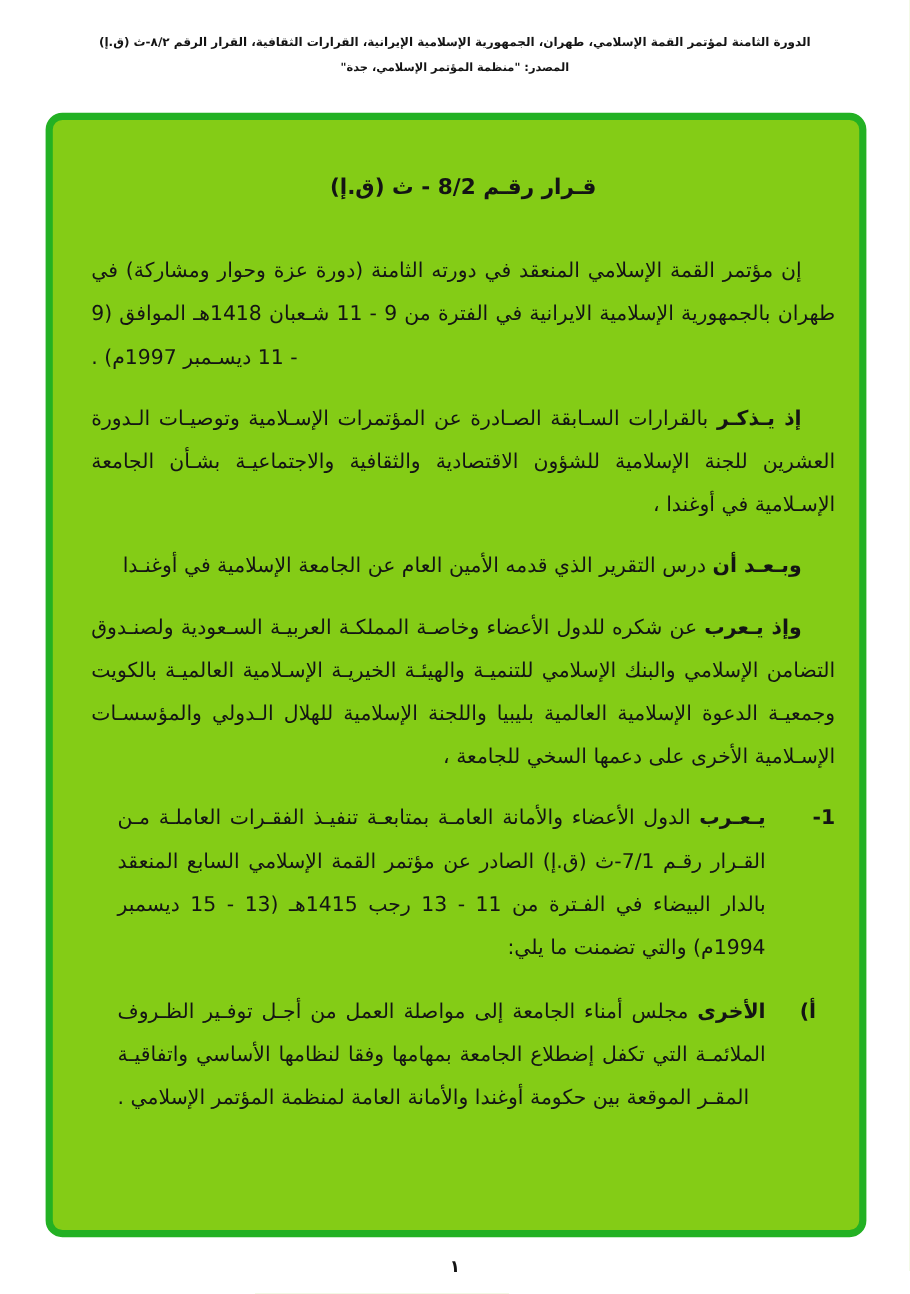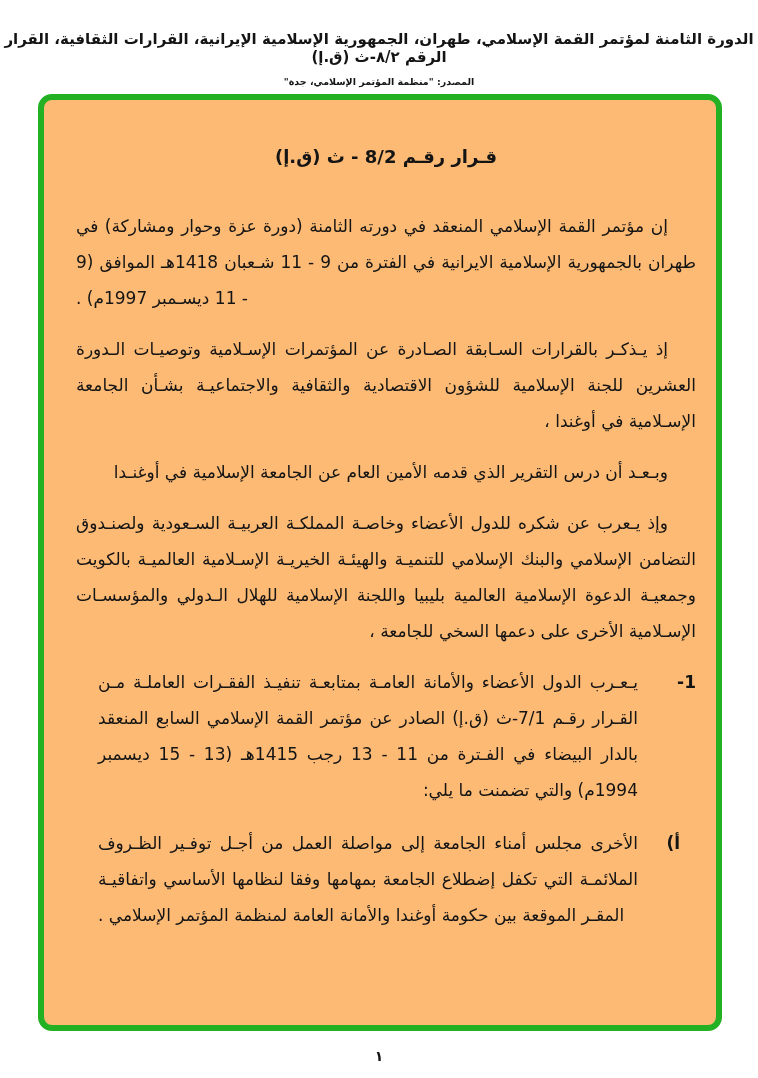--- a/index.html
+++ b/index.html
@@ -6,45 +6,45 @@
   .page {
     position:relative;
     width:758px; height:1078px;
     background:#ffffff;
     direction:rtl;
     font-family:"DejaVu Sans", sans-serif;
     color:#141414;
     overflow:hidden;
   }
   .hdr { position:absolute; top:30px; left:0; right:0; text-align:center; }
-  .hdr-1 { font-size:15px; font-weight:bold; letter-spacing:0; }
+  .hdr-1 { font-size:10px; font-weight:bold; letter-spacing:0; }
   .hdr-2 { font-size:9.5px; font-weight:bold; margin-top:10px; }
   .frame {
     position:absolute; top:94px; right:36px;
     width:684px; height:937px;
     box-sizing:border-box;
     border:6px solid #23b123;
     border-radius:14px;
-    background:#fdba74;
+    background:#84cc16;
     overflow:hidden;
   }
   .content { padding:44px 20px 10px 32px; }
   .t1, .t2 { text-align:center; font-weight:bold; font-size:18px; line-height:26px; }
   .t1 { margin:0 0 14px 0; }
   .t2 { margin:0 0 32px 0; }
   p.para {
     margin:0 0 15px 0;
     font-size:17px;
     line-height:36px;
     text-align:justify;
     text-align-last:right;
     text-indent:28px;
   }
   p.para.last-left { text-align-last:left;margin-top:38px; }
-  .lead { font-weight:normal; }
+  .lead { font-weight:bold; }
   .item { display:flex; margin:0 0 17px 0; font-size:17px; line-height:36px; }
   .item .mk { flex:0 0 58px; text-align:right; font-weight:bold; box-sizing:border-box; }
   .item.item-a .mk { padding-right:16px; }
   .item .tx { flex:1 1 auto; text-align:justify; text-align-last:right; padding-left:22px; }
   .item.item-a .tx { text-align-last:left; }
   .pgnum {
     position:absolute; bottom:14px; left:0; right:0;
     text-align:center; font-size:14px; font-weight:bold;
   }
 </style>

